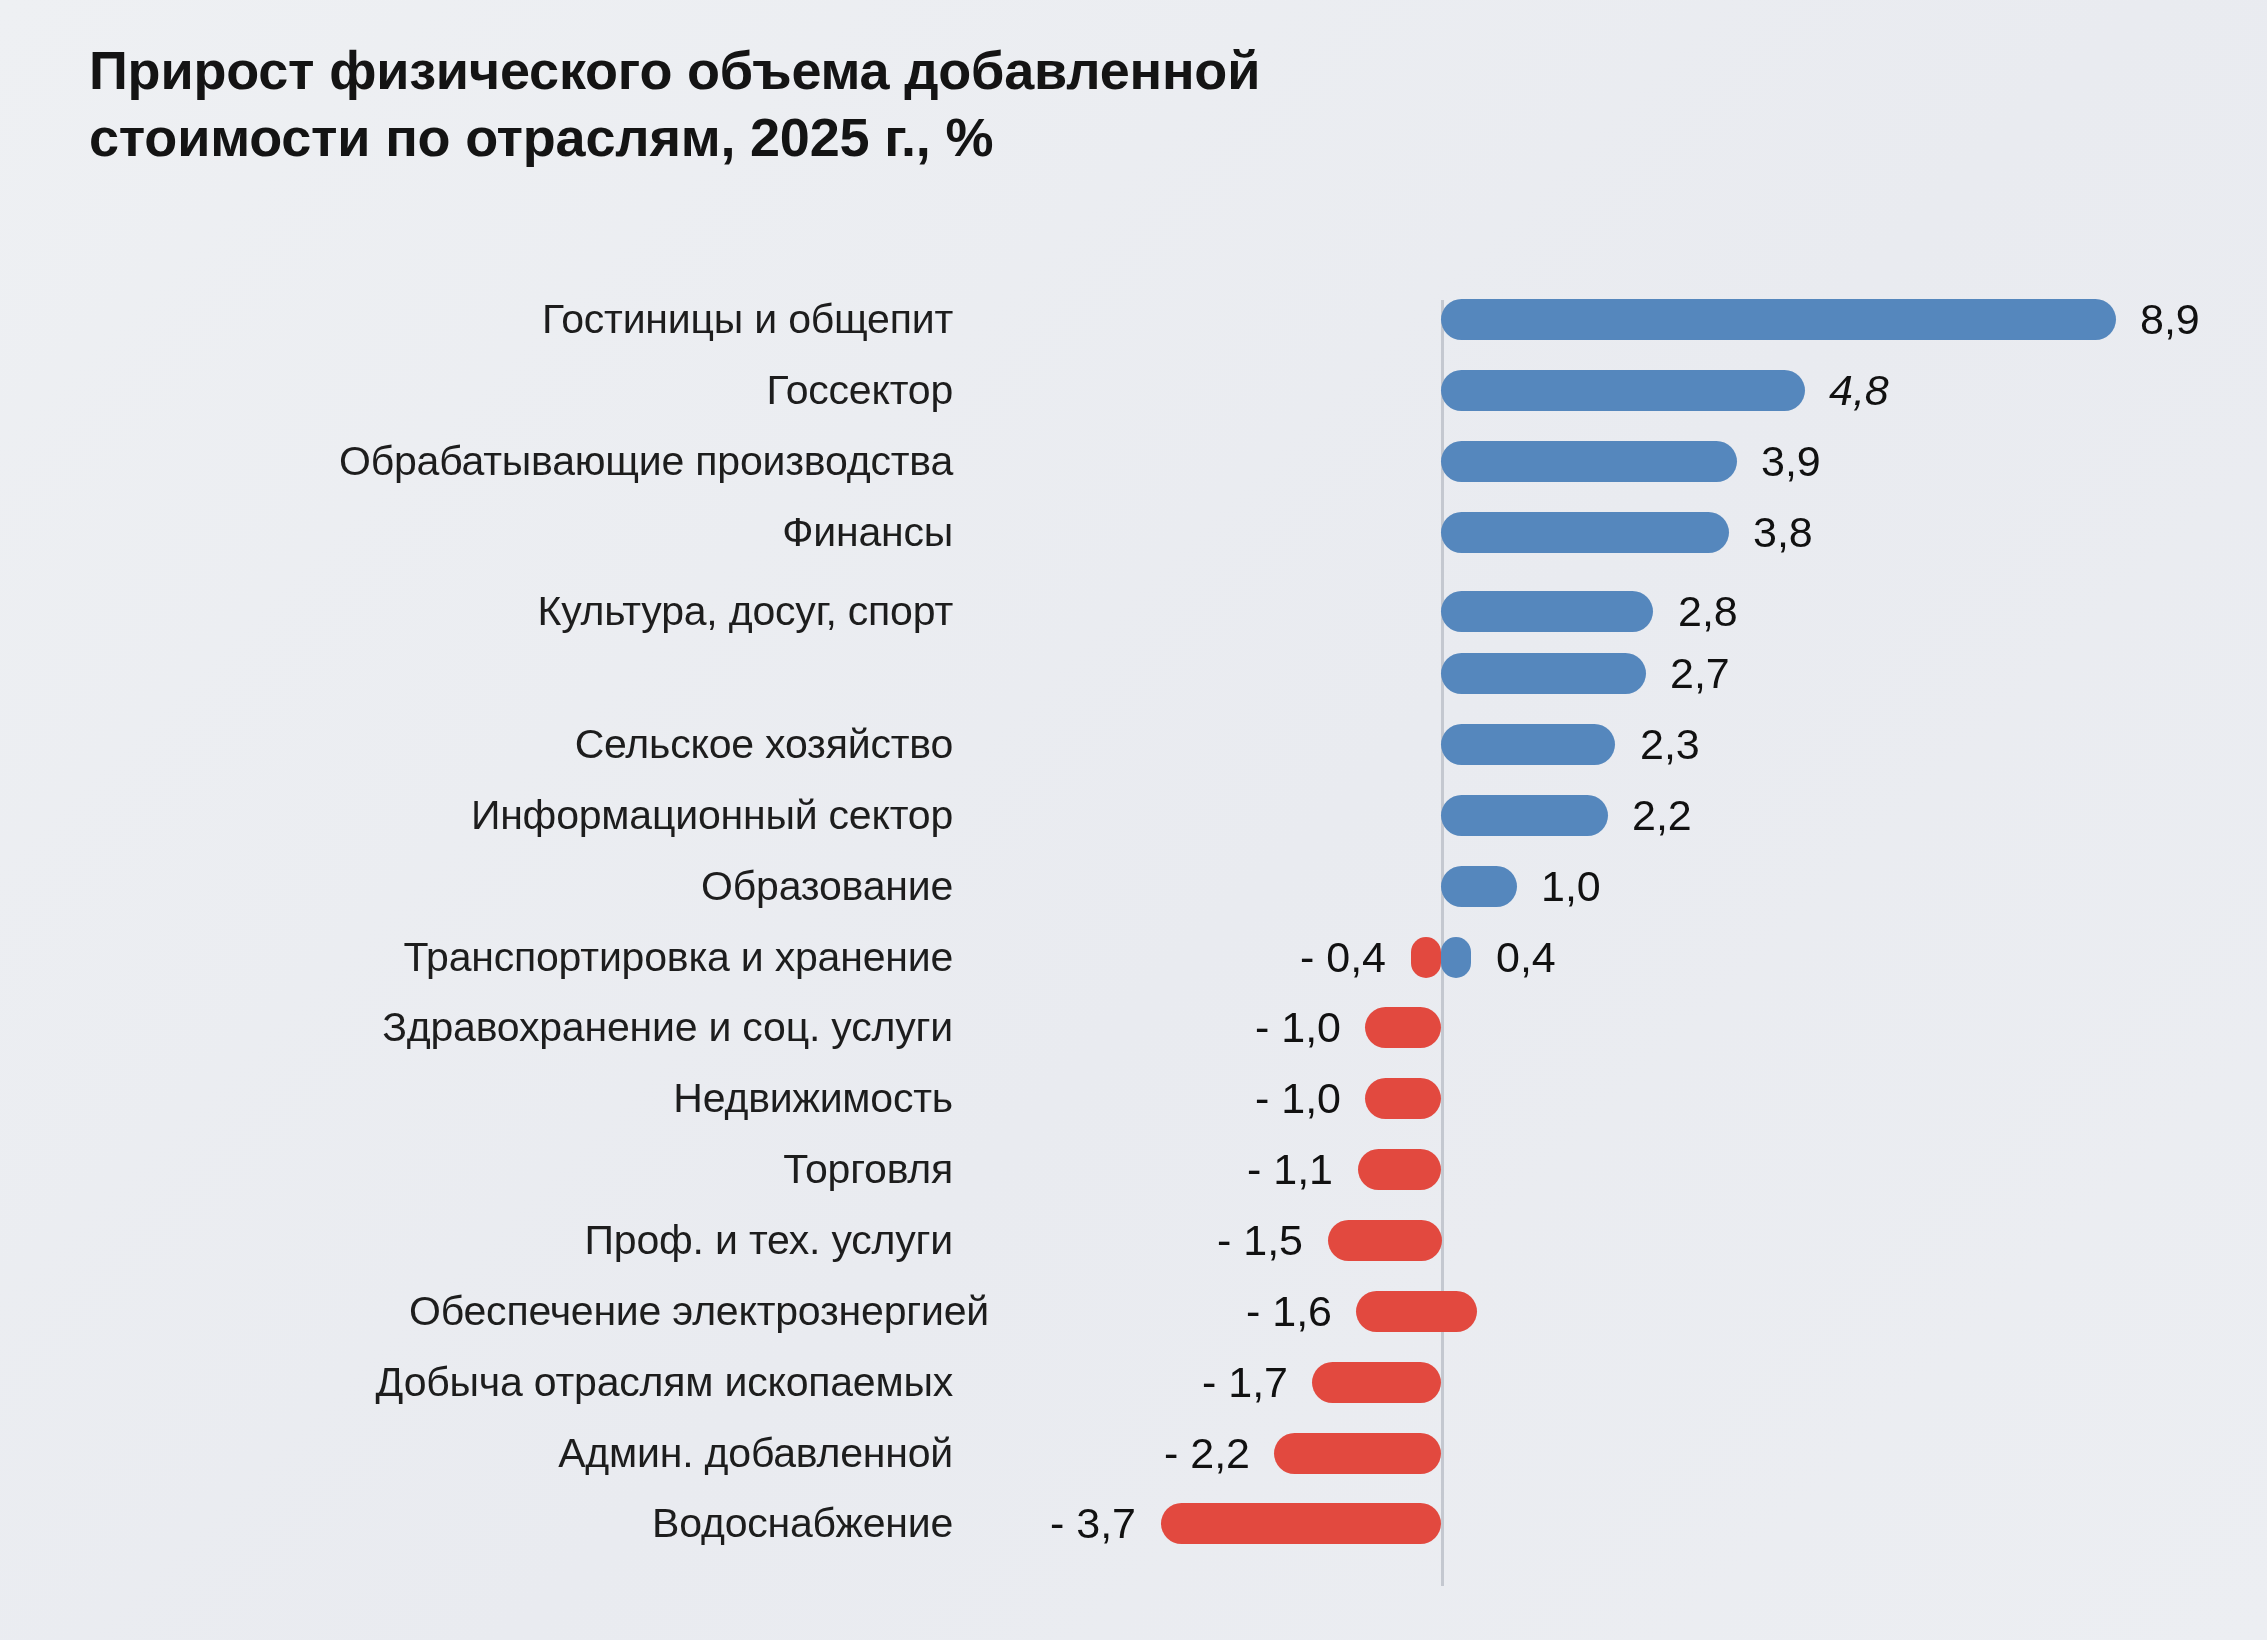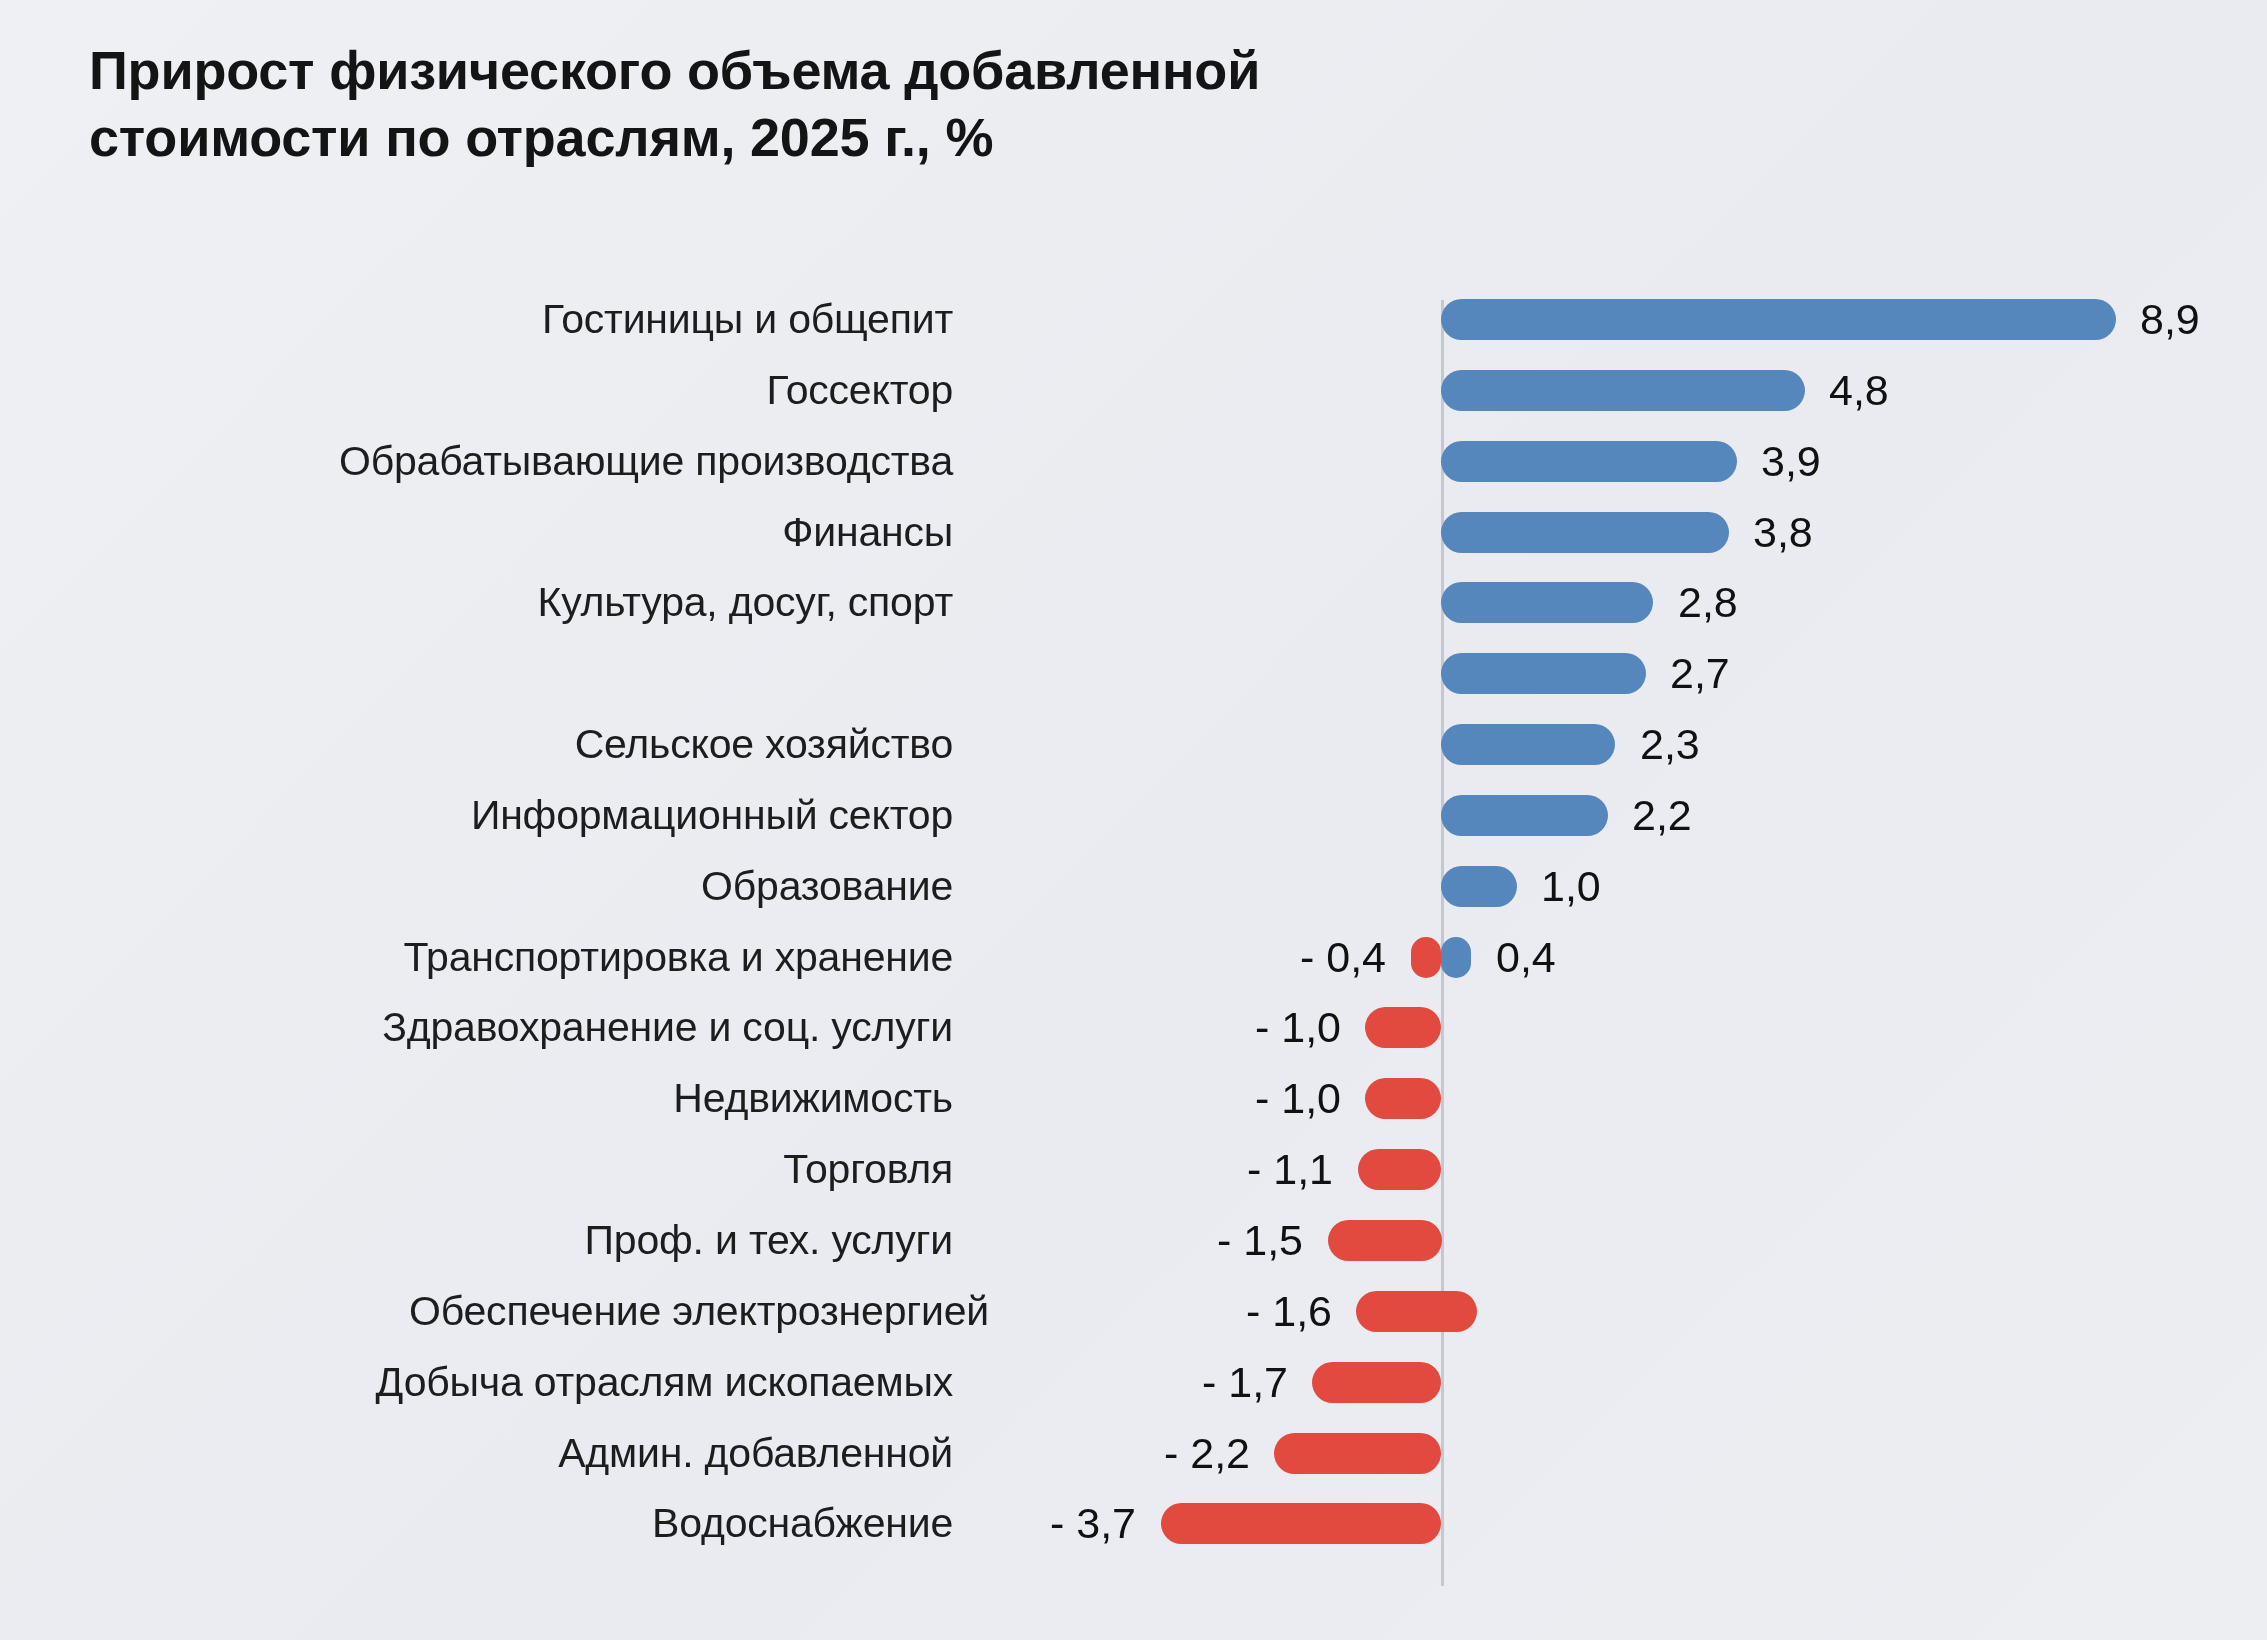--- a/index.html
+++ b/index.html
@@ -96,33 +96,33 @@
     <div id="zero-axis"></div>
     <div id="rows-host">
         <div class="row" style="top: 0px; padding-left: 44px;">
           <div class="cat-label">Гостиницы и общепит</div>
           <div class="bar pos" style="left: 1441px; width: 675px;"></div>
           <div class="val right" style="left: 2140px;">8,9</div>
         </div>
         <div class="row" style="top: 71px;">
           <div class="cat-label">Госсектор</div>
           <div class="bar pos" style="left: 1441px; width: 364px;"></div>
-          <div class="val right" style="left: 1829px;">4,8</div>
+          <div class="val right" style="left: 1829px; font-style: italic;">4,8</div>
         </div>
         <div class="row" style="top: 142px;">
           <div class="cat-label">Обрабатывающие производства</div>
           <div class="bar pos" style="left: 1441px; width: 296px;"></div>
           <div class="val right" style="left: 1761px;">3,9</div>
         </div>
         <div class="row" style="top: 213px;">
           <div class="cat-label">Финансы</div>
           <div class="bar pos" style="left: 1441px; width: 288px;"></div>
           <div class="val right" style="left: 1753px;">3,8</div>
         </div>
-        <div class="row" style="top: 283px;">
+        <div class="row" style="top: 292px;">
           <div class="cat-label">Культура, досуг, спорт</div>
           <div class="bar pos" style="left: 1441px; width: 212px;"></div>
           <div class="val right" style="left: 1678px;">2,8</div>
         </div>
         <div class="row" style="top: 354px;">
           <div class="bar pos" style="left: 1441px; width: 205px;"></div>
           <div class="val right" style="left: 1670px;">2,7</div>
         </div>
         <div class="row" style="top: 425px;">
           <div class="cat-label">Сельское хозяйство</div>

